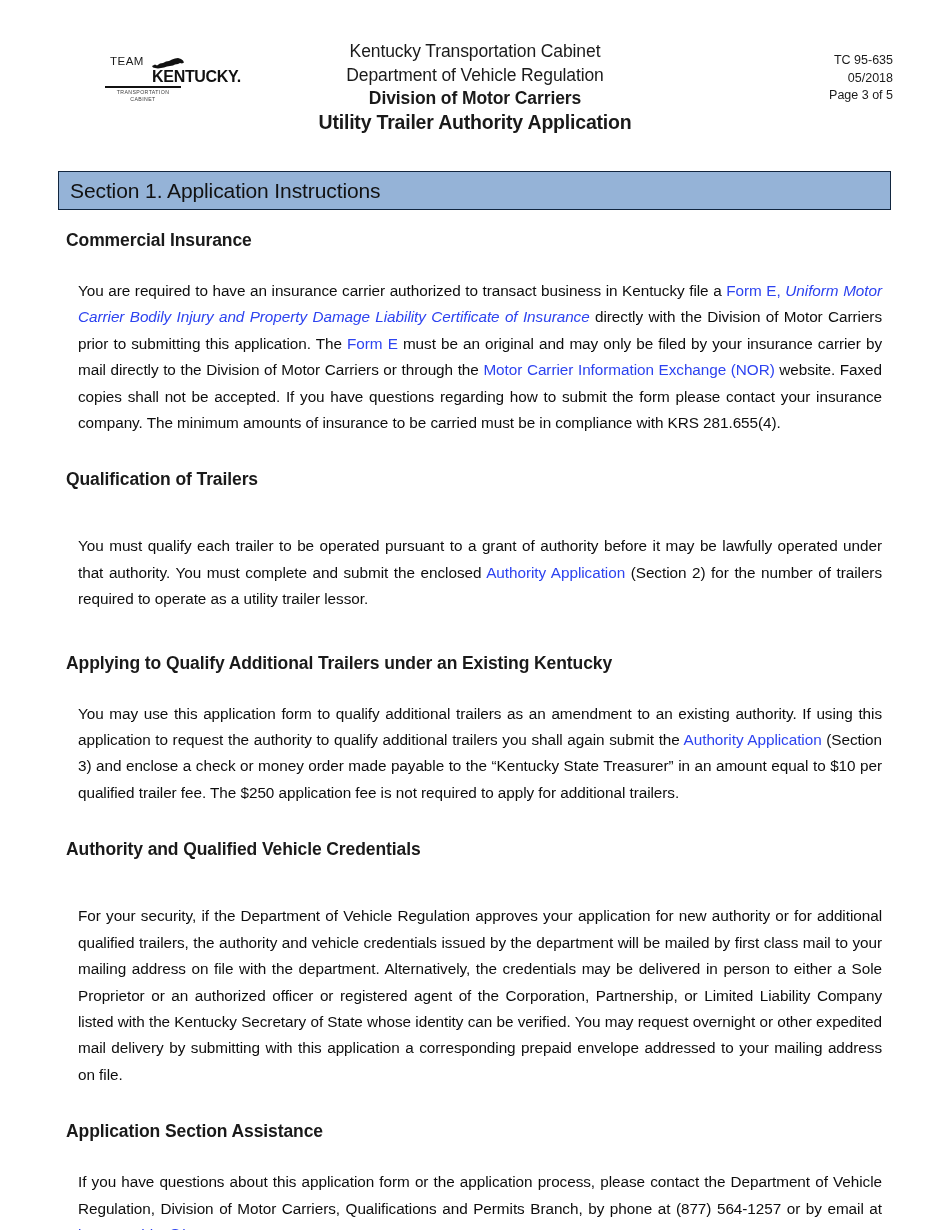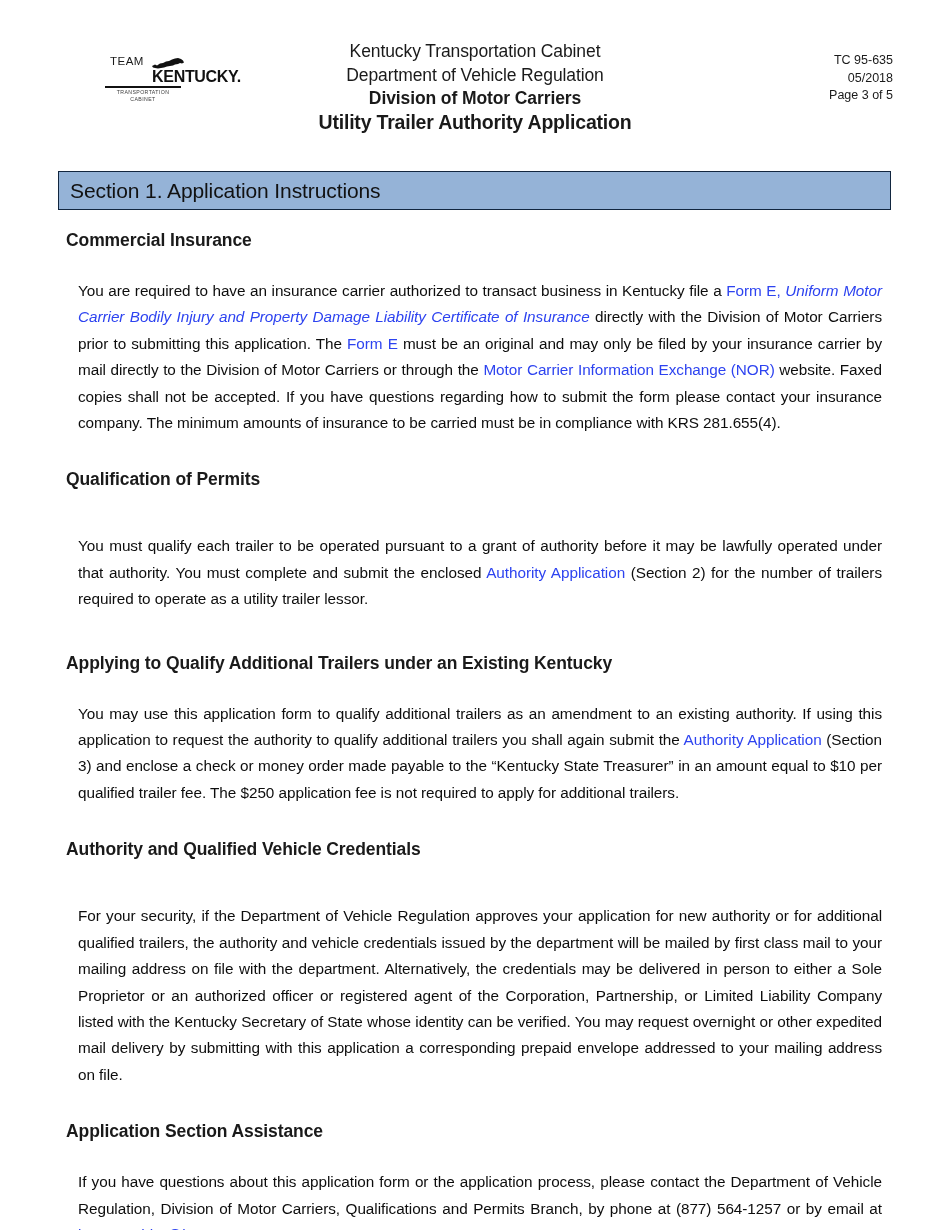--- a/index.html
+++ b/index.html
@@ -219,21 +219,21 @@
   </div>
 
   <div class="content">
 
     <h2 class="heading">Commercial Insurance</h2>
     <div class="gap-sm"></div>
     <p class="body"><span>You are required to have an insurance carrier authorized to transact business in Kentucky file a </span><span class="link">Form E,</span><span class="link"> </span><span class="link-italic">Uniform Motor Carrier Bodily Injury and Property Damage Liability Certificate of Insurance</span><span> directly with the Division of Motor Carriers prior to submitting this application. The </span><span class="link">Form E</span><span> must be an original and may only be filed by your insurance carrier by mail directly to the Division of Motor Carriers or through the </span><span class="link">Motor Carrier Information Exchange (NOR)</span><span> website. Faxed copies shall not be accepted. If you have questions regarding how to submit the form please contact your insurance company. The minimum amounts of insurance to be carried must be in compliance with KRS 281.655(4).</span></p>
 
     <div class="gap-md"></div>
 
-    <h2 class="heading">Qualification of Permits</h2>
+    <h2 class="heading">Qualification of Trailers</h2>
     <div class="gap-lg"></div>
     <p class="body"><span>You must qualify each trailer to be operated pursuant to a grant of authority before it may be lawfully operated under that authority. You must complete and submit the enclosed </span><span class="link">Authority Application</span><span> (Section 2) for the number of trailers required to operate as a utility trailer lessor.</span></p>
 
     <div class="gap-lg"></div>
 
     <h2 class="heading">Applying to Qualify Additional Trailers under an Existing Kentucky</h2>
     <div class="gap-sm"></div>
     <p class="body"><span>You may use this application form to qualify additional trailers as an amendment to an existing authority. If using this application to request the authority to qualify additional trailers you shall again submit the </span><span class="link">Authority Application</span><span> (Section 3) and enclose a check or money order made payable to the “Kentucky State Treasurer” in an amount equal to $10 per qualified trailer fee. The $250 application fee is not required to apply for additional trailers.</span></p>
 
     <div class="gap-md"></div>

